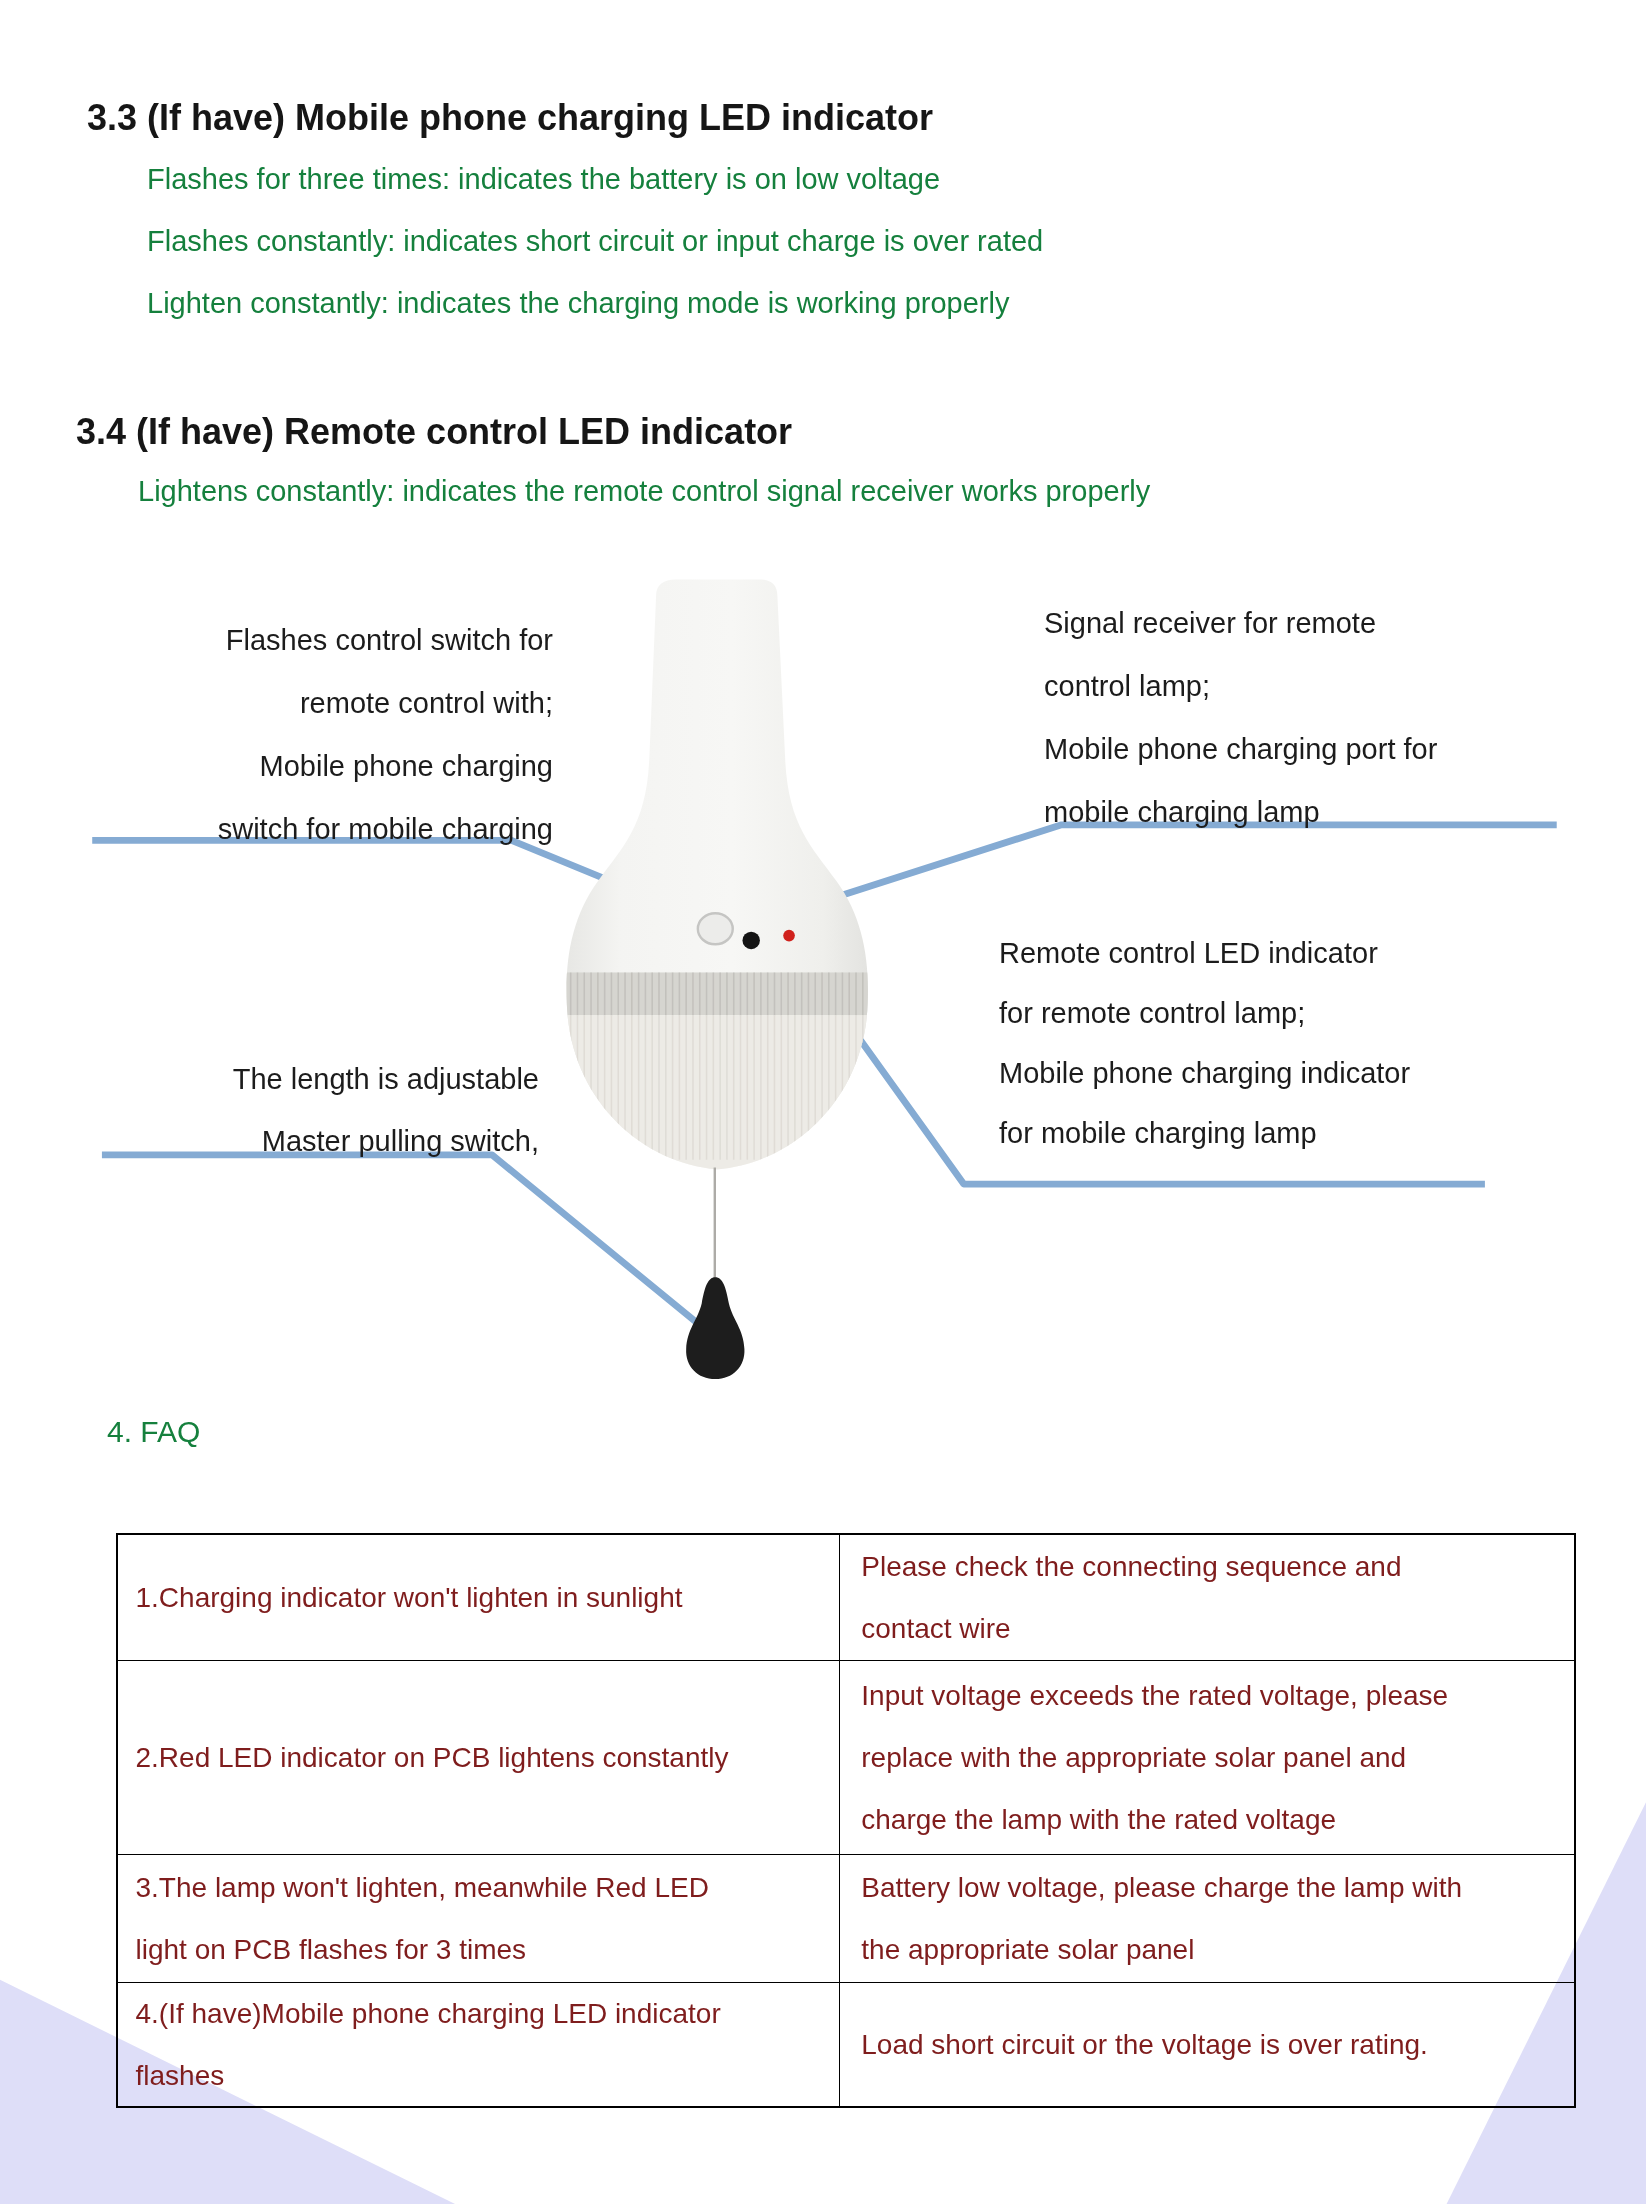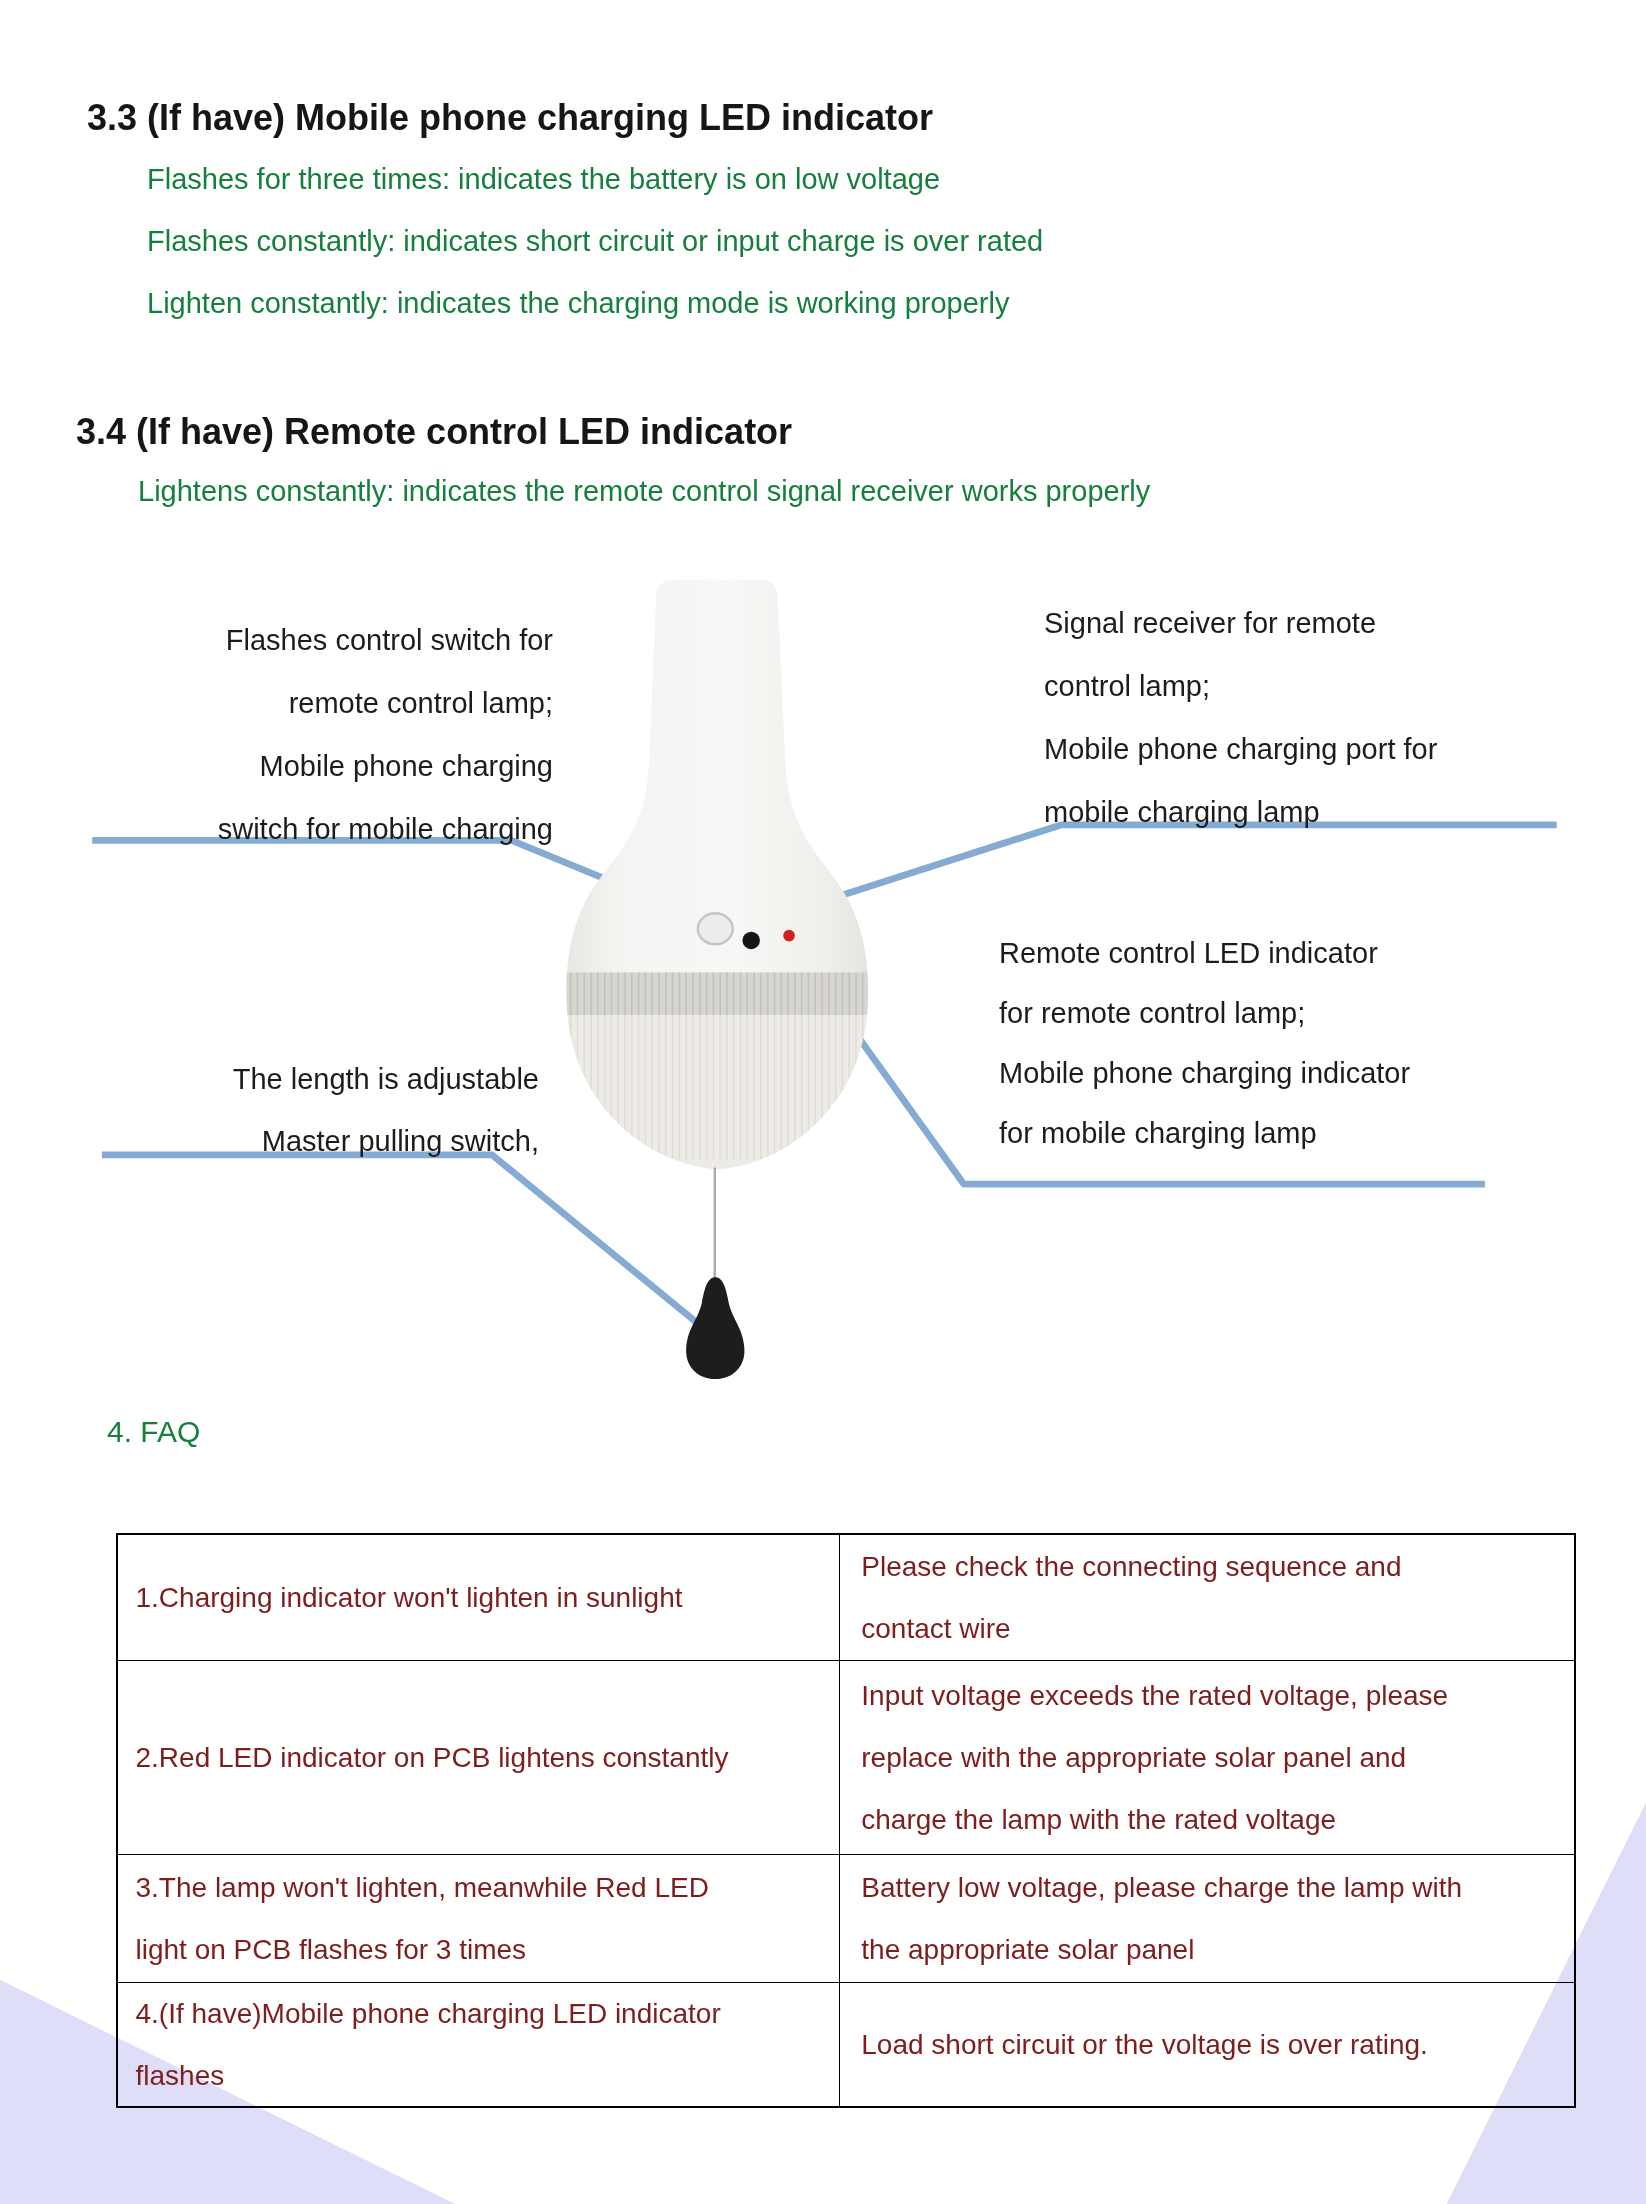--- a/index.html
+++ b/index.html
@@ -96,21 +96,21 @@
 <div class="abs heading" style="left:87px;top:97px;">3.3 (If have) Mobile phone charging LED indicator</div>
 <div class="abs bodyline" style="left:147px;top:163px;">Flashes for three times: indicates the battery is on low voltage</div>
 <div class="abs bodyline" style="left:147px;top:225px;">Flashes constantly: indicates short circuit or input charge is over rated</div>
 <div class="abs bodyline" style="left:147px;top:287px;">Lighten constantly: indicates the charging mode is working properly</div>
 
 <div class="abs heading" style="left:76px;top:411px;">3.4 (If have) Remote control LED indicator</div>
 <div class="abs bodyline" style="left:138px;top:475px;">Lightens constantly: indicates the remote control signal receiver works properly</div>
 
 <div class="abs label-block label-right" style="right:1094px;top:609px;">
   <div>Flashes control switch for</div>
-  <div>remote control lamp;</div>
+  <div>remote control with;</div>
   <div>Mobile phone charging</div>
   <div>switch for mobile charging</div>
 </div>
 
 <div class="abs label-block" style="left:1007px;top:592px;margin-left:37px;">
   <div>Signal receiver for remote</div>
   <div>control lamp;</div>
   <div>Mobile phone charging port for</div>
   <div>mobile charging lamp</div>
 </div>

